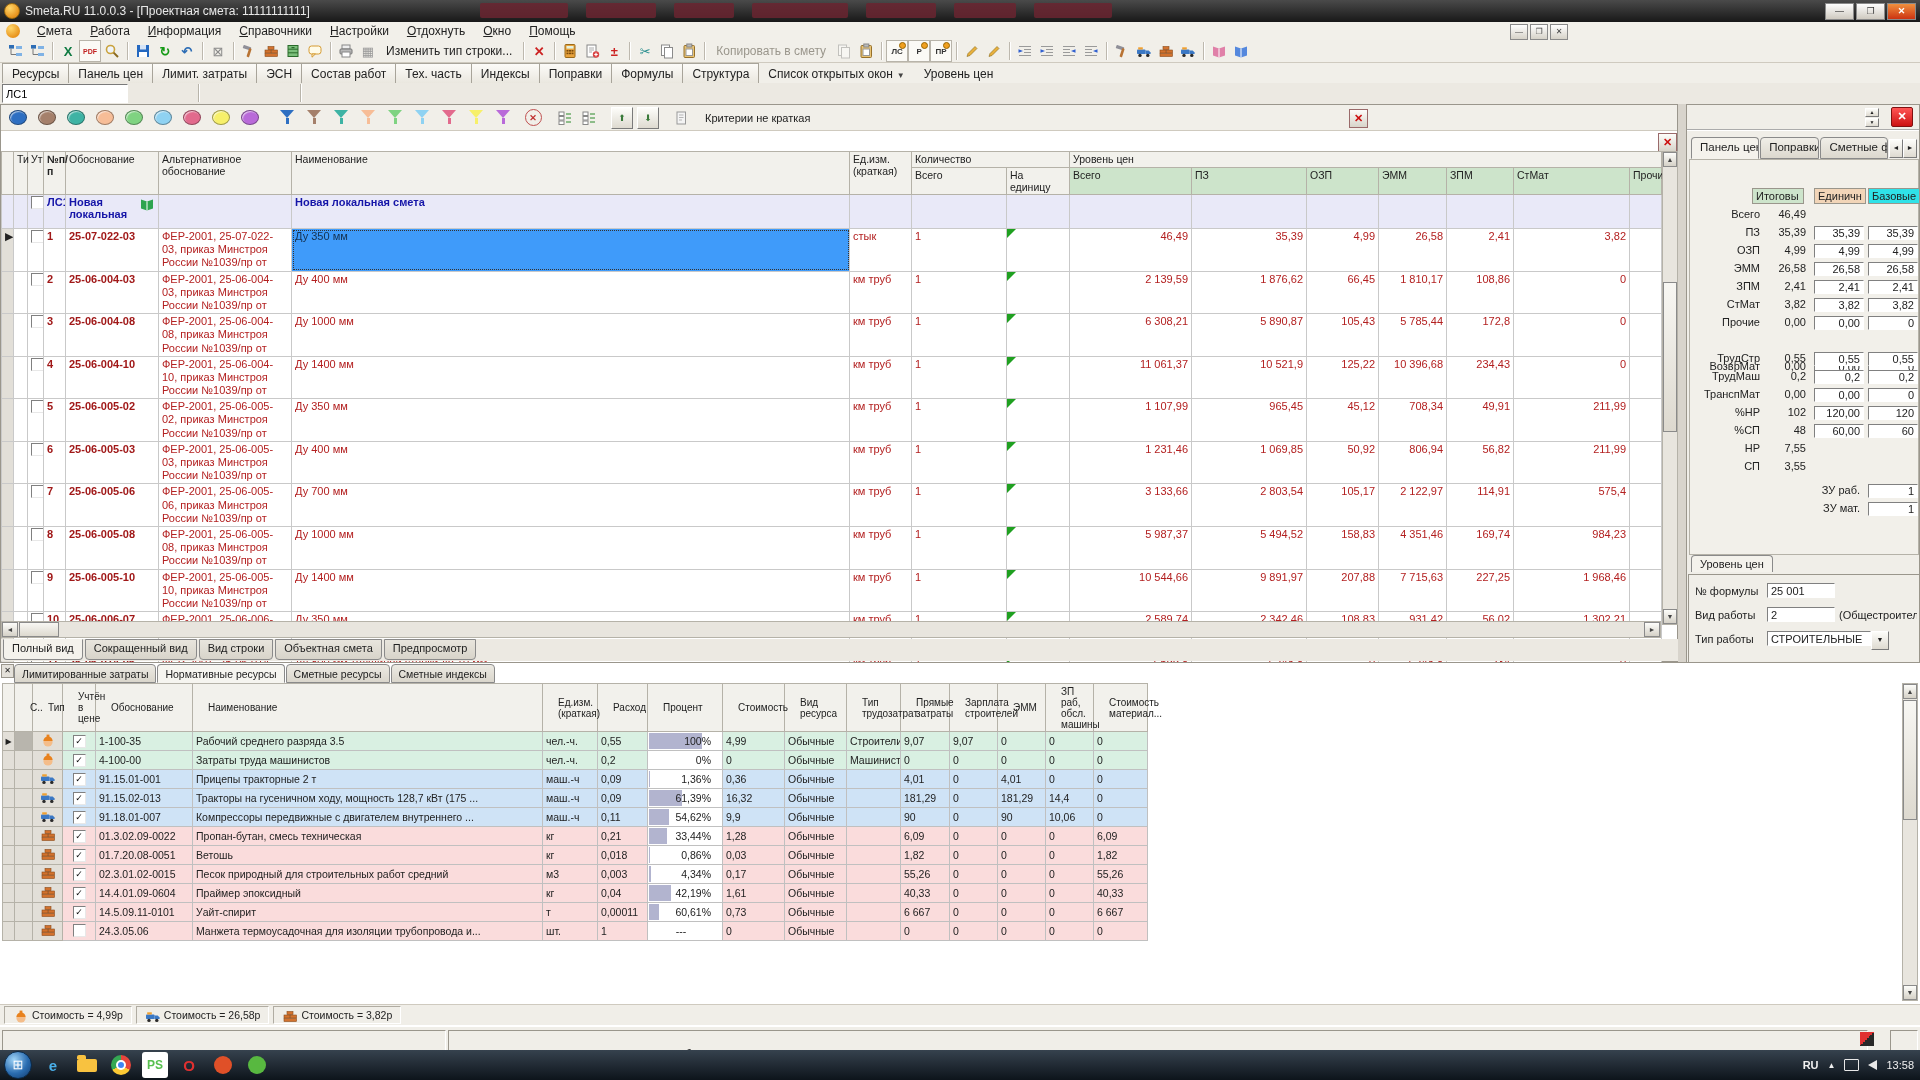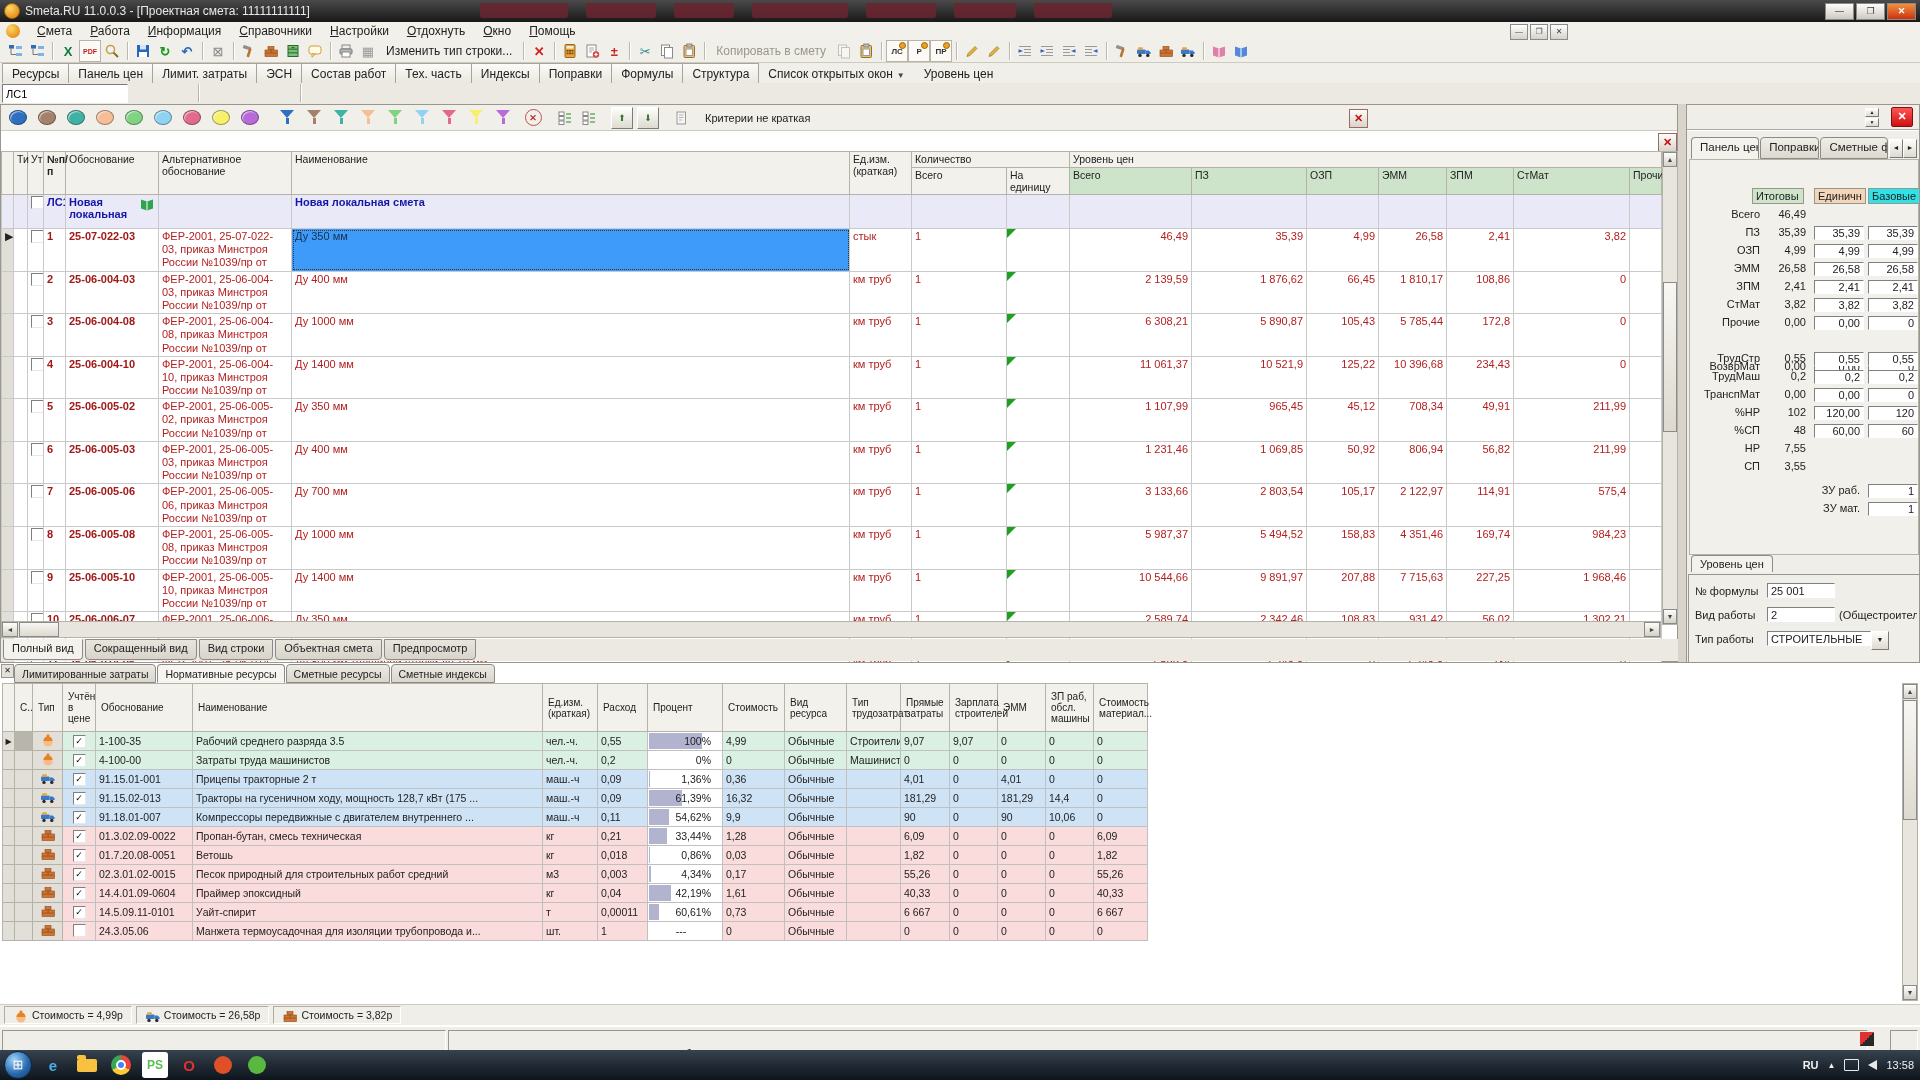--- a/index.html
+++ b/index.html
@@ -139,21 +139,21 @@
   .bpanel{position:absolute;left:0;top:662px;width:1920px;height:364px;background:#fff;
     border-top:1px solid #9a968c;}
   .bp-close{position:absolute;left:1px;top:1px;width:11px;height:12px;font-size:8px;line-height:11px;text-align:center;
     background:#e4e1da;border:1px solid #9a968c;}
   .bp-tabs{position:absolute;left:14px;top:1px;height:19px;display:flex;}
   .btab{font-size:10.5px;padding:3px 7px 0 7px;border:1px solid #8a8a8a;border-radius:4px 4px 0 0;margin-right:1px;
     background:linear-gradient(#eceae3,#dad6cc);white-space:nowrap;}
   .btab.act{background:#f6f5f0;border-bottom-color:#f6f5f0;}
   #res-grid{position:absolute;left:2px;top:20px;width:1145px;}
   #res-grid th{background:#f2f1ec;border:1px solid #b5b2a8;font-weight:normal;font-size:10px;text-align:left;
-    padding:1px 5px;vertical-align:middle;}
+    padding:1px 15px;vertical-align:middle;}
   #res-grid td{border:1px solid #c0c0c0;font-size:10.5px;padding:0 3px;white-space:nowrap;overflow:hidden;}
   #res-grid tr{height:16px;}
   #res-grid td.gcol{background:#e2dfd8;border-color:#b5b2a8;text-align:center;padding:0;}
   #res-grid td.t{background:var(--tint);}
   td.pctc{position:relative;background:#fff;padding:0;margin-top:30px;}
   .pbar{position:absolute;left:1px;top:1px;bottom:1px;background:#b2b4cf;}
   .ptxt{position:relative;display:block;text-align:right;padding-right:8px;}
   .ksvg{width:15px;height:15px;vertical-align:middle;}
   .bp-legend{position:absolute;left:0;top:341px;width:1920px;height:20px;background:#f0eee8;
     border-top:1px solid #cfcabf;display:flex;align-items:center;}

